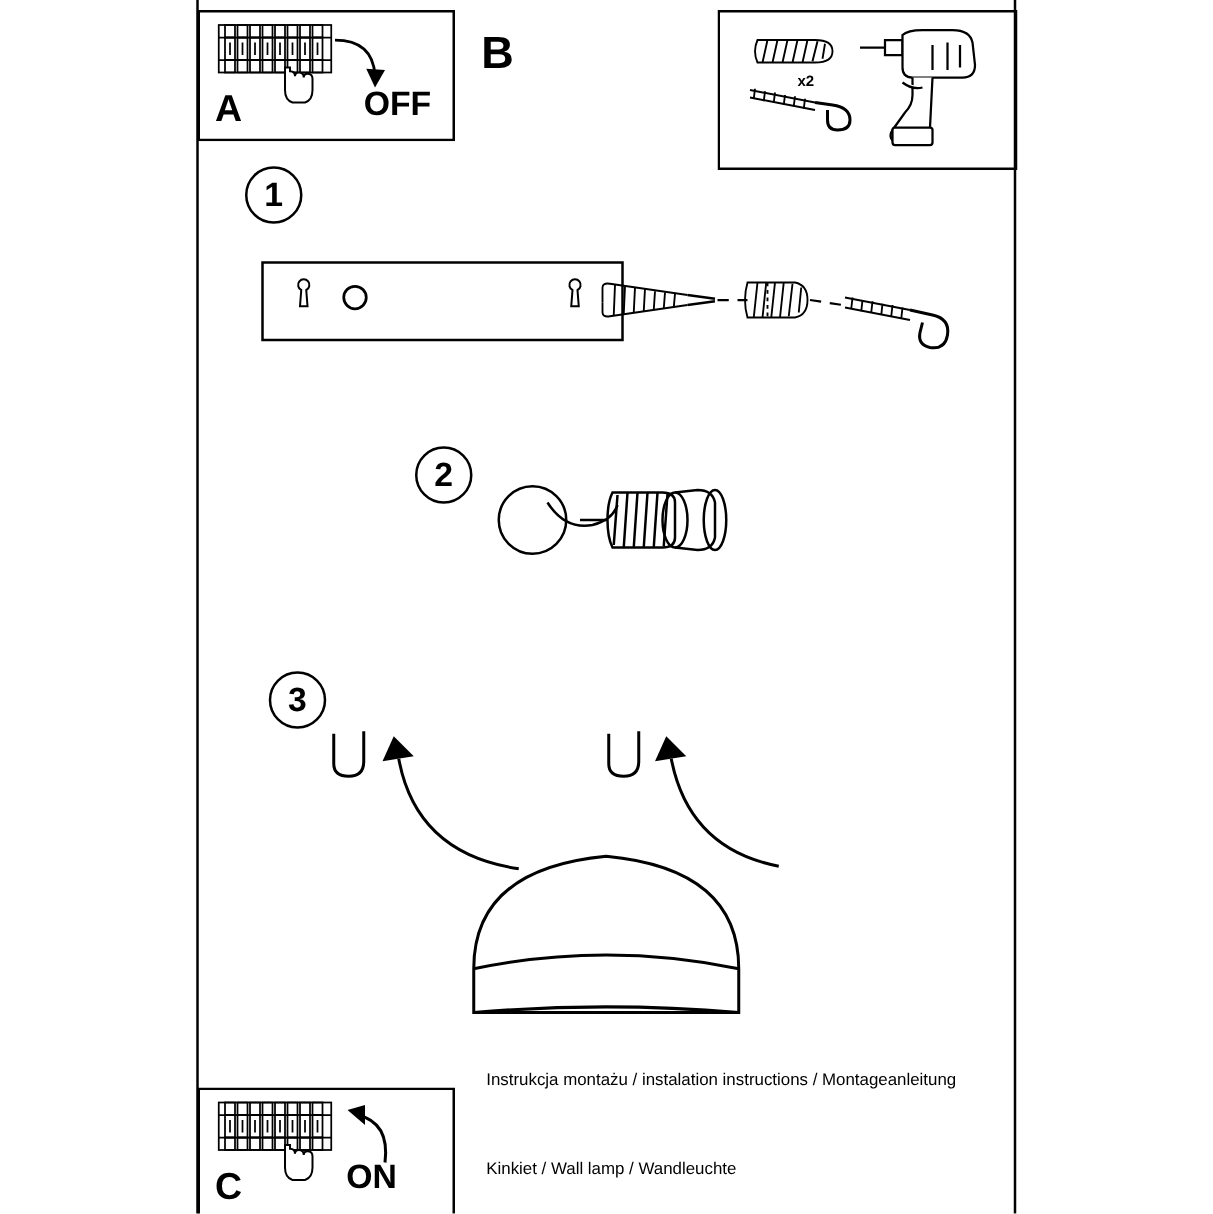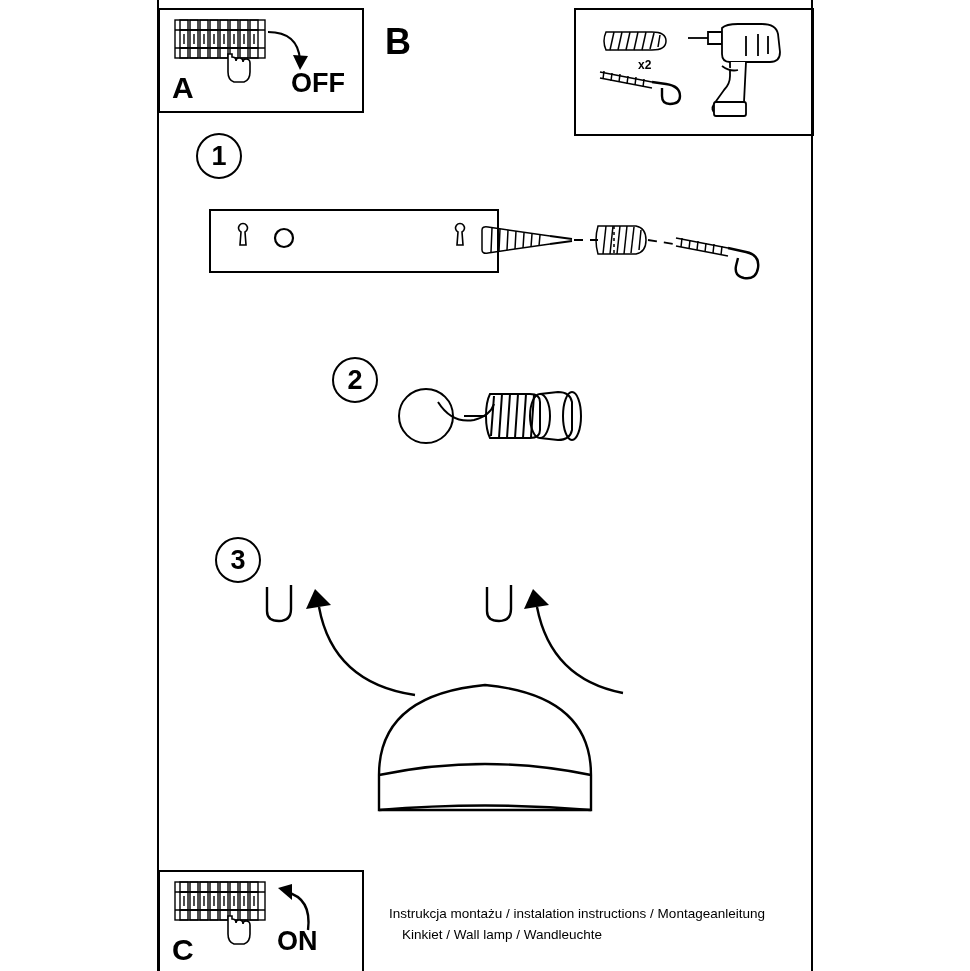--- a/index.html
+++ b/index.html
@@ -309,16 +309,16 @@
     <g stroke="#000" fill="#fff" stroke-width="1.6">
       <path d="M58 40 L58 58 Q58 66 64 68 L74 68 Q80 66 80 58 L80 49 Q80 45 76 45 Q73 45 73 48 Q73 44 69 44 Q66 44 66 47 Q66 43 62 43 L62 40 Z"></path>
     </g>
   </svg>
 
   <svg class="abs" style="left:266px; top:882px;" width="60" height="52">
     <path d="M42 48 Q46 16 20 10" fill="none" stroke="#000" stroke-width="2.4"></path>
     <polygon points="12,6 26,2 26,18" fill="#000"></polygon>
   </svg>
 
-  <div class="lbl caption" style="left:389px; top:907px;">Instrukcja montażu / instalation instructions / Montageanleitung</div>
-  <div class="lbl caption" style="left:402px; top:928px;">Kinkiet / Wall lamp / Wandleuchte</div>
+  <div class="lbl caption" style="left:389px; top:857px;">Instrukcja montażu / instalation instructions / Montageanleitung</div>
+  <div class="lbl caption" style="left:389px; top:928px;">Kinkiet / Wall lamp / Wandleuchte</div>
 
 </div>
 
 </body></html>

